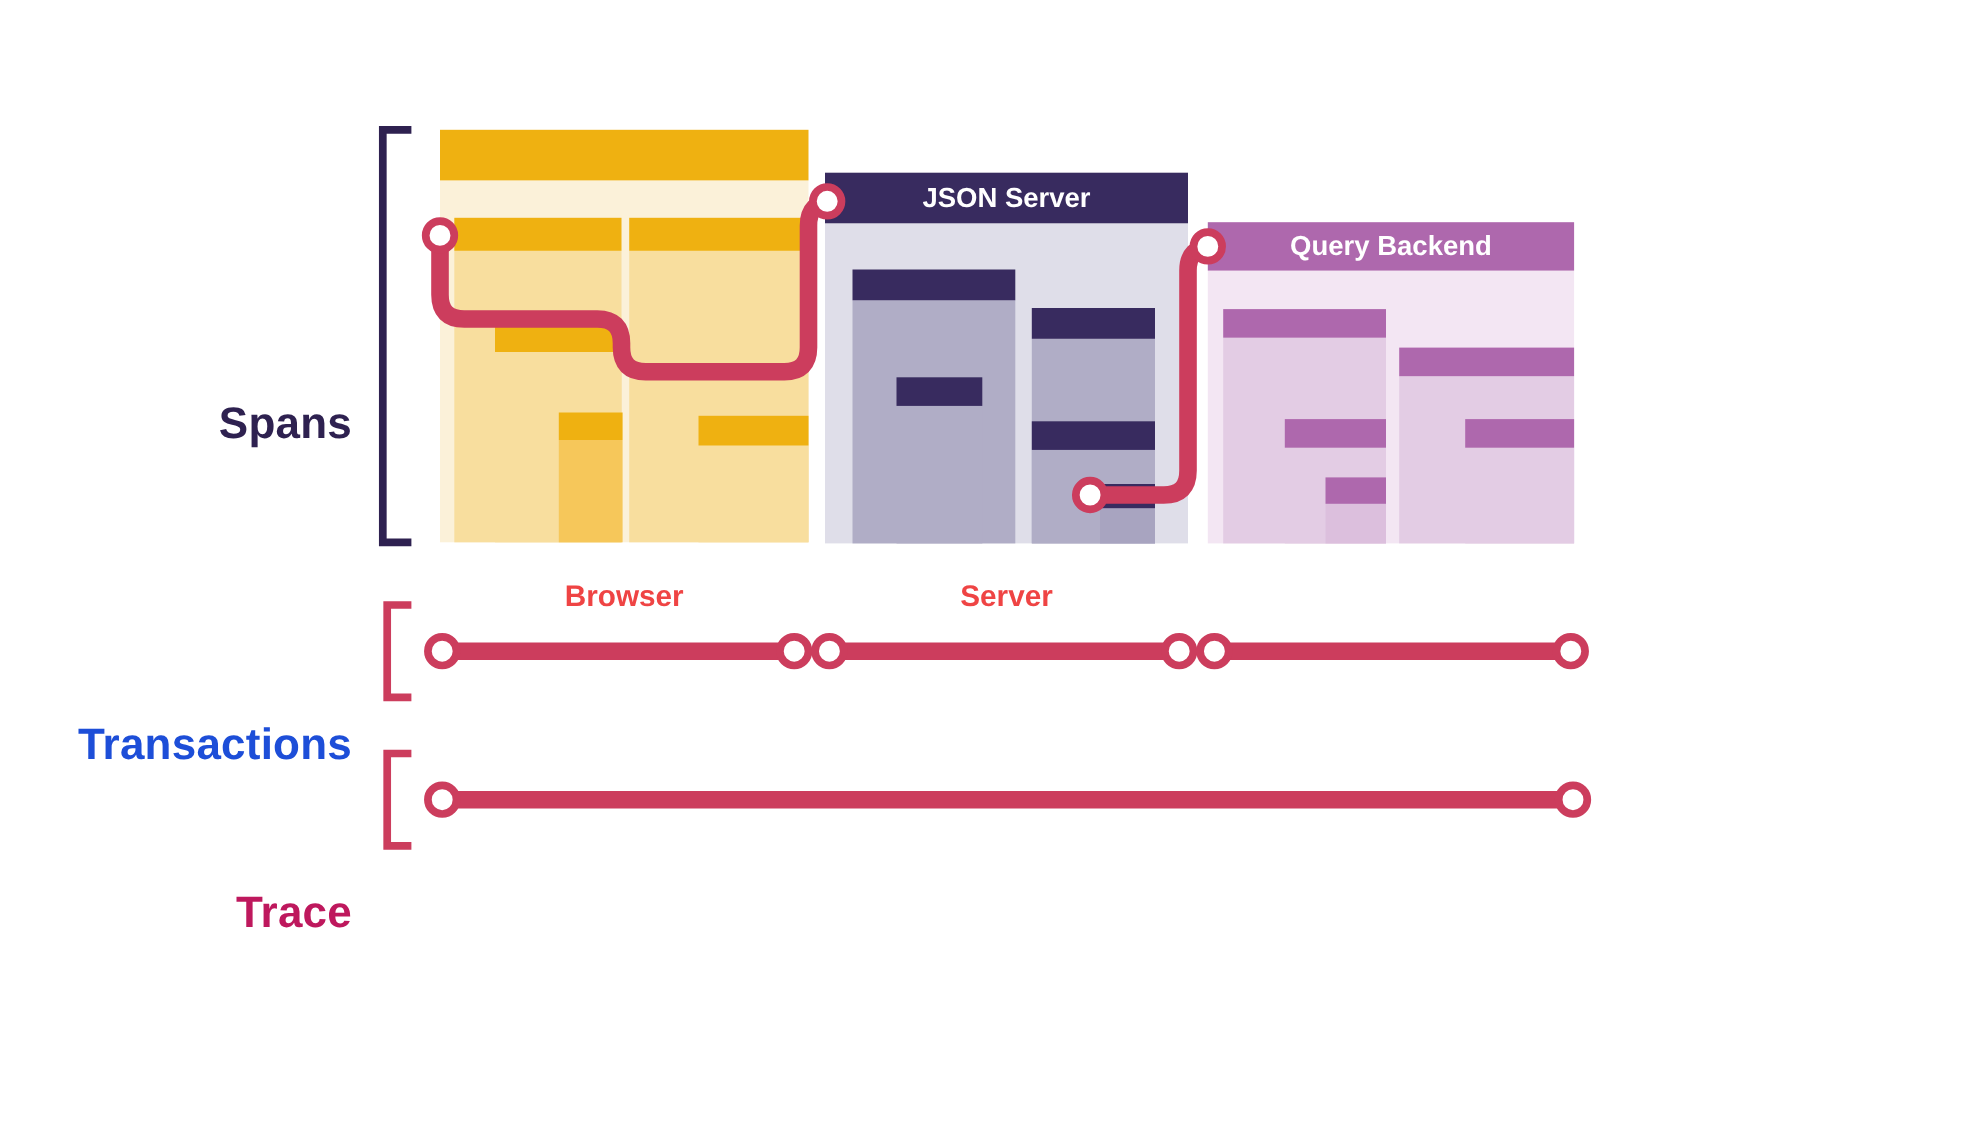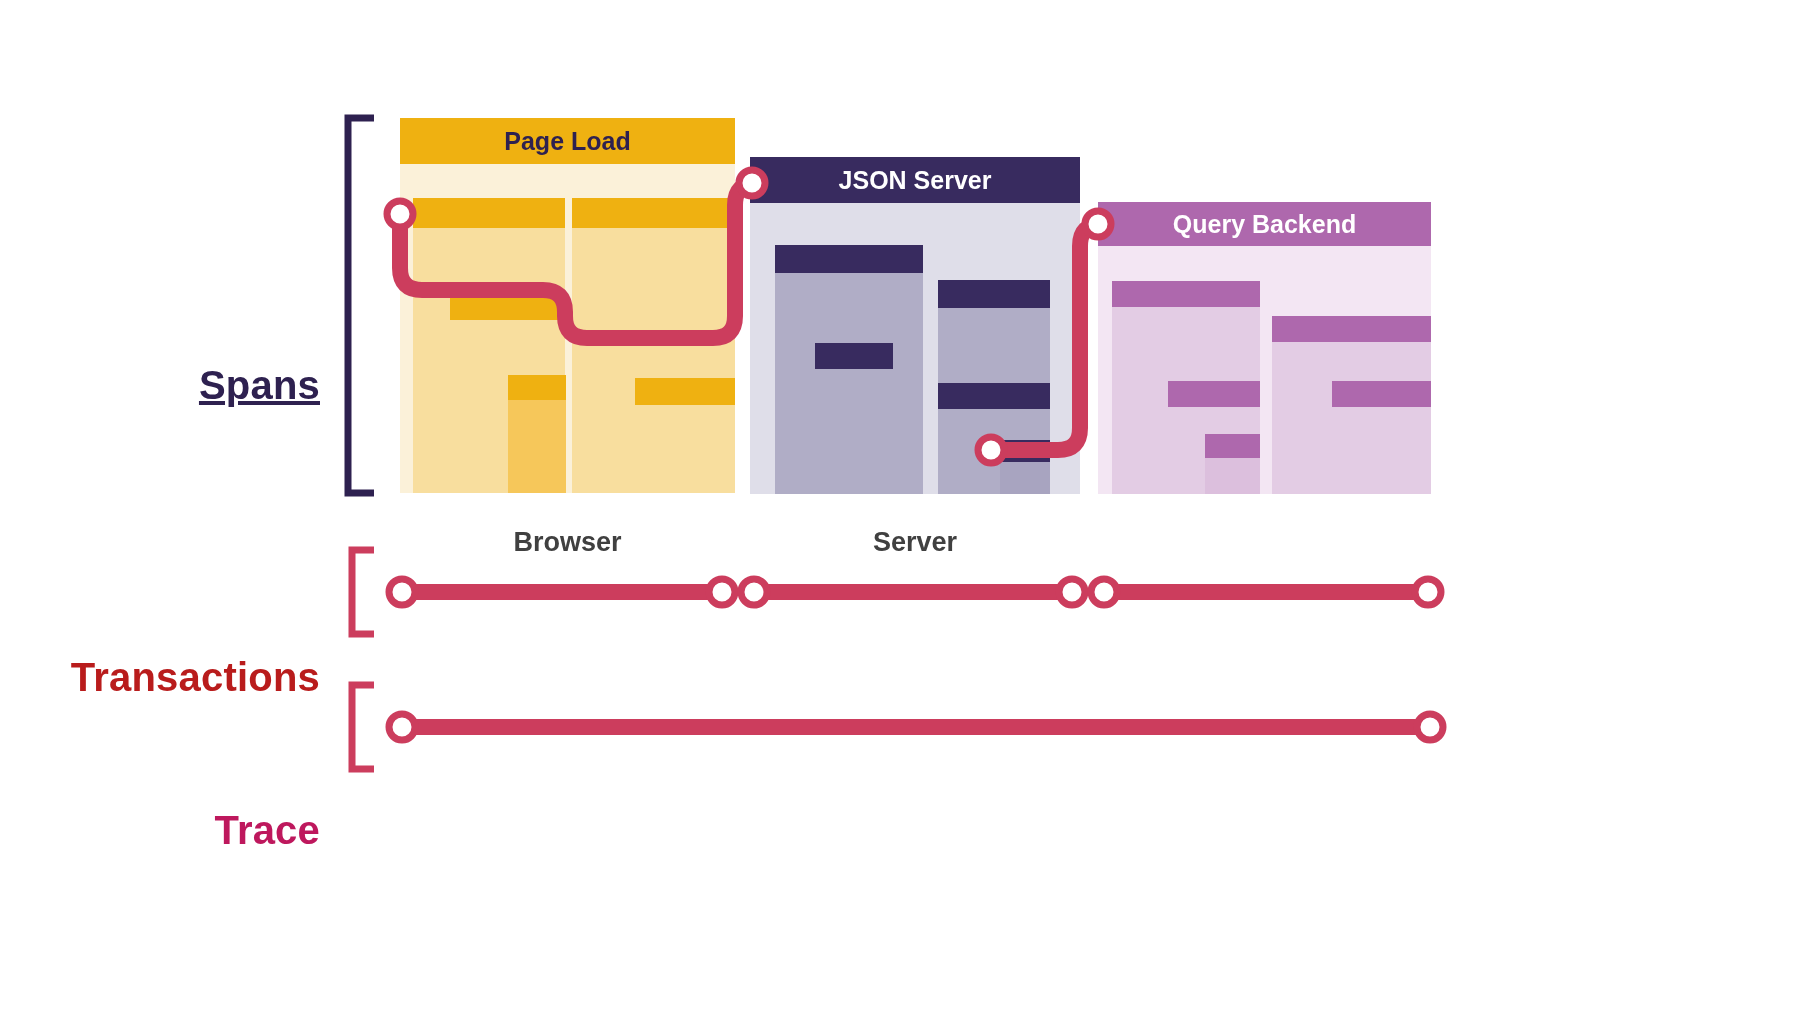--- a/index.html
+++ b/index.html
@@ -13,44 +13,44 @@
 
   .row-label{
     position:absolute;
     font-weight:bold;
     white-space:nowrap;
     text-align:right;
     letter-spacing:0.2px;
   }
   #label-spans{
     right:1480px; top:363px;
-    font-size:40px; color:#2E2150;text-decoration:underline;
+    font-size:40px; color:#2E2150;
   }
   #label-transactions{
     right:1480px; top:655px;
-    font-size:40px; color:#b91c1c;
+    font-size:40px; color:#1d4ed8;
   }
   #label-trace{
     right:1480px; top:808px;
     font-size:40px; color:#be185d;
   }
 
   .group-title{
     position:absolute;
     font-size:25px;
     font-weight:bold;
     text-align:center;
     white-space:nowrap;
     line-height:1;
   }
   .axis-label{
     position:absolute;
     font-size:27px;
     font-weight:bold;
-    color:#404040;
+    color:#ef4444;
     text-align:center;
     white-space:nowrap;
   }
 </style>
 </head>
 <body>
 
 <div id="stage">
 
   <div class="row-label" id="label-spans">Spans</div>
@@ -116,20 +116,19 @@
       <circle cx="754" cy="592" r="13" fill="#ffffff" stroke="#CC3D5D" stroke-width="7"></circle>
       <circle cx="1072" cy="592" r="13" fill="#ffffff" stroke="#CC3D5D" stroke-width="7"></circle>
       <line x1="1104" y1="592" x2="1428" y2="592" stroke="#CC3D5D" stroke-width="16" stroke-linecap="butt"></line>
       <circle cx="1104" cy="592" r="13" fill="#ffffff" stroke="#CC3D5D" stroke-width="7"></circle>
       <circle cx="1428" cy="592" r="13" fill="#ffffff" stroke="#CC3D5D" stroke-width="7"></circle>
       <line x1="402" y1="727" x2="1430" y2="727" stroke="#CC3D5D" stroke-width="16" stroke-linecap="butt"></line>
       <circle cx="402" cy="727" r="13" fill="#ffffff" stroke="#CC3D5D" stroke-width="7"></circle>
       <circle cx="1430" cy="727" r="13" fill="#ffffff" stroke="#CC3D5D" stroke-width="7"></circle>
     </svg>
 
-  <div class="group-title" id="title-browser" style="left: 400px; width: 335px; top: 127.5px; height: 27px; line-height: 27px; color: rgb(46, 33, 80);">Page Load</div>
   <div class="group-title" id="title-backend" style="left: 750px; width: 330px; top: 166.5px; height: 27px; line-height: 27px; color: rgb(255, 255, 255);">JSON Server</div>
   <div class="group-title" id="title-database" style="left: 1098px; width: 333px; top: 210.5px; height: 27px; line-height: 27px; color: rgb(255, 255, 255);">Query Backend</div>
 
   <div class="axis-label" id="axis-browser" style="left: 400px; width: 335px; top: 527px;">Browser</div>
   <div class="axis-label" id="axis-backend" style="left: 750px; width: 330px; top: 527px;">Server</div>
 
 </div>
 
 </body></html>

